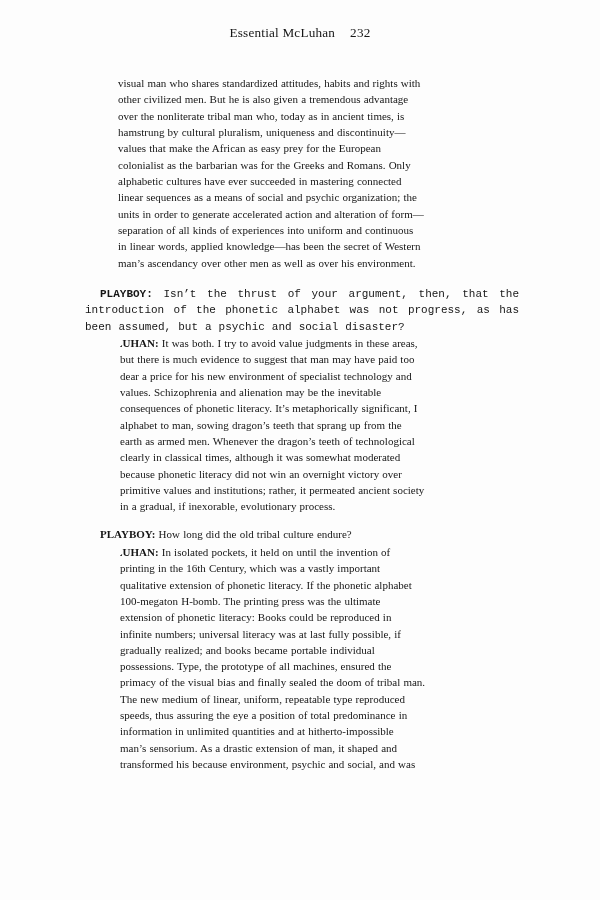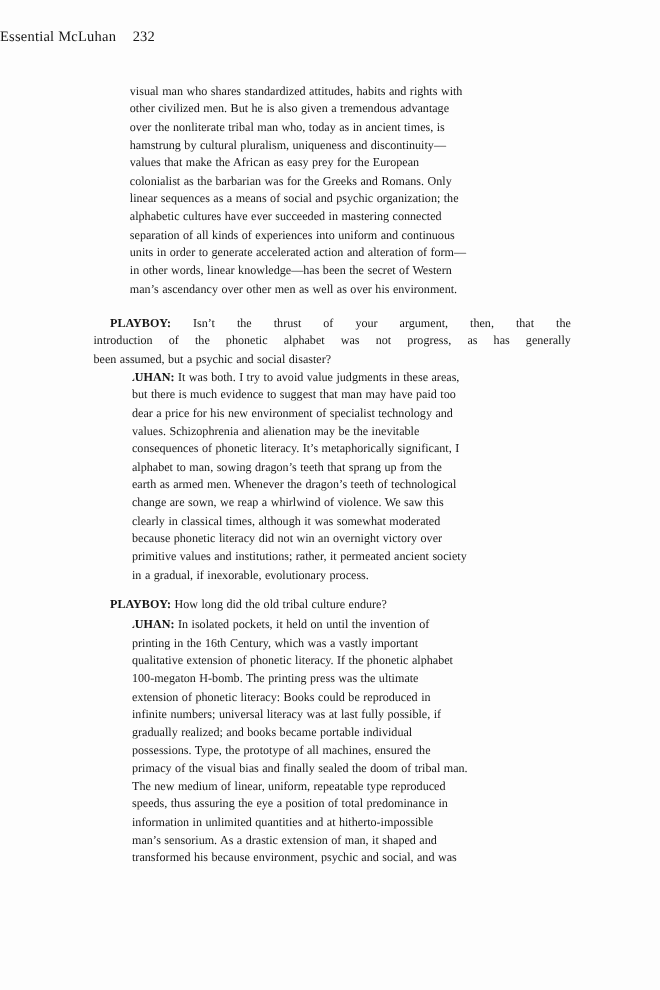--- a/index.html
+++ b/index.html
@@ -9,20 +9,21 @@
   .page {
     width:600px; height:900px;
     background:var(--bg);
     color:var(--text);
     font-family:"Liberation Serif", serif;
     position:relative;
     overflow:hidden;
   }
   .header {
     padding-top:25px;
+    text-align:center;
     font-size:13.2px;
     line-height:16px;
     letter-spacing:0.2px;
   }
   .header .pagenum { margin-left:15px; }
   .text-column {
     width:434px;
     margin-left:85px;
     margin-top:34px;
     font-size:11px;
@@ -36,61 +37,60 @@
     white-space:normal;
   }
   .para.indent  { margin-left:33px; }
   .para.answer  { margin-left:35px; }
   .para.answer .line:first-child { text-indent:-20px; }
   .para.question .line:first-child { text-indent:15px; }
   .para.justify .line:not(:last-child) {
     text-align:justify;
     text-align-last:justify;
   }
-  .p1 { margin-top:15px; }
+  .p1 { margin-top:15px;font-family:Liberation Mono, monospace; }
   .p3 { margin-top:11px; }
   .p4 { margin-top:2px; }
   b.speaker { font-weight:700; }
 </style>
 </head>
 <body>
 
 <div class="page">
   <div class="header">
     <span>Essential McLuhan</span><span class="pagenum">232</span>
   </div>
   <div class="text-column">
       <div class="para indent p0">
         <div class="line">visual man who shares standardized attitudes, habits and rights with</div>
         <div class="line">other civilized men. But he is also given a tremendous advantage</div>
         <div class="line">over the nonliterate tribal man who, today as in ancient times, is</div>
         <div class="line">hamstrung by cultural pluralism, uniqueness and discontinuity—</div>
         <div class="line">values that make the African as easy prey for the European</div>
         <div class="line">colonialist as the barbarian was for the Greeks and Romans. Only</div>
+        <div class="line">alphabetic cultures have ever succeeded in mastering connected</div>
         <div class="line">linear sequences as a means of social and psychic organization; the</div>
-        <div class="line">alphabetic cultures have ever succeeded in mastering connected</div>
+        <div class="line">units in order to generate accelerated action and alteration of form—</div>
         <div class="line">separation of all kinds of experiences into uniform and continuous</div>
-        <div class="line">units in order to generate accelerated action and alteration of form—</div>
-        <div class="line">in other words, linear knowledge—has been the secret of Western</div>
+        <div class="line">in linear words, applied knowledge—has been the secret of Western</div>
         <div class="line">man’s ascendancy over other men as well as over his environment.</div>
       </div>
       <div class="para question justify p1">
         <div class="line"><b class="speaker">PLAYBOY:</b> Isn’t the thrust of your argument, then, that the</div>
         <div class="line">introduction of the phonetic alphabet was not progress, as has generally</div>
         <div class="line">been assumed, but a psychic and social disaster?</div>
       </div>
       <div class="para answer p2">
         <div class="line"><b class="speaker">McLUHAN:</b> It was both. I try to avoid value judgments in these areas,</div>
         <div class="line">but there is much evidence to suggest that man may have paid too</div>
         <div class="line">dear a price for his new environment of specialist technology and</div>
         <div class="line">values. Schizophrenia and alienation may be the inevitable</div>
         <div class="line">consequences of phonetic literacy. It’s metaphorically significant, I</div>
         <div class="line">alphabet to man, sowing dragon’s teeth that sprang up from the</div>
         <div class="line">earth as armed men. Whenever the dragon’s teeth of technological</div>
-        <div class="line">change are sown, we reap a whirlwind of violence. We saw this</div>
         <div class="line">clearly in classical times, although it was somewhat moderated</div>
         <div class="line">because phonetic literacy did not win an overnight victory over</div>
         <div class="line">primitive values and institutions; rather, it permeated ancient society</div>
         <div class="line">in a gradual, if inexorable, evolutionary process.</div>
       </div>
       <div class="para question p3">
         <div class="line"><b class="speaker">PLAYBOY:</b> How long did the old tribal culture endure?</div>
       </div>
       <div class="para answer p4">
         <div class="line"><b class="speaker">McLUHAN:</b> In isolated pockets, it held on until the invention of</div>

